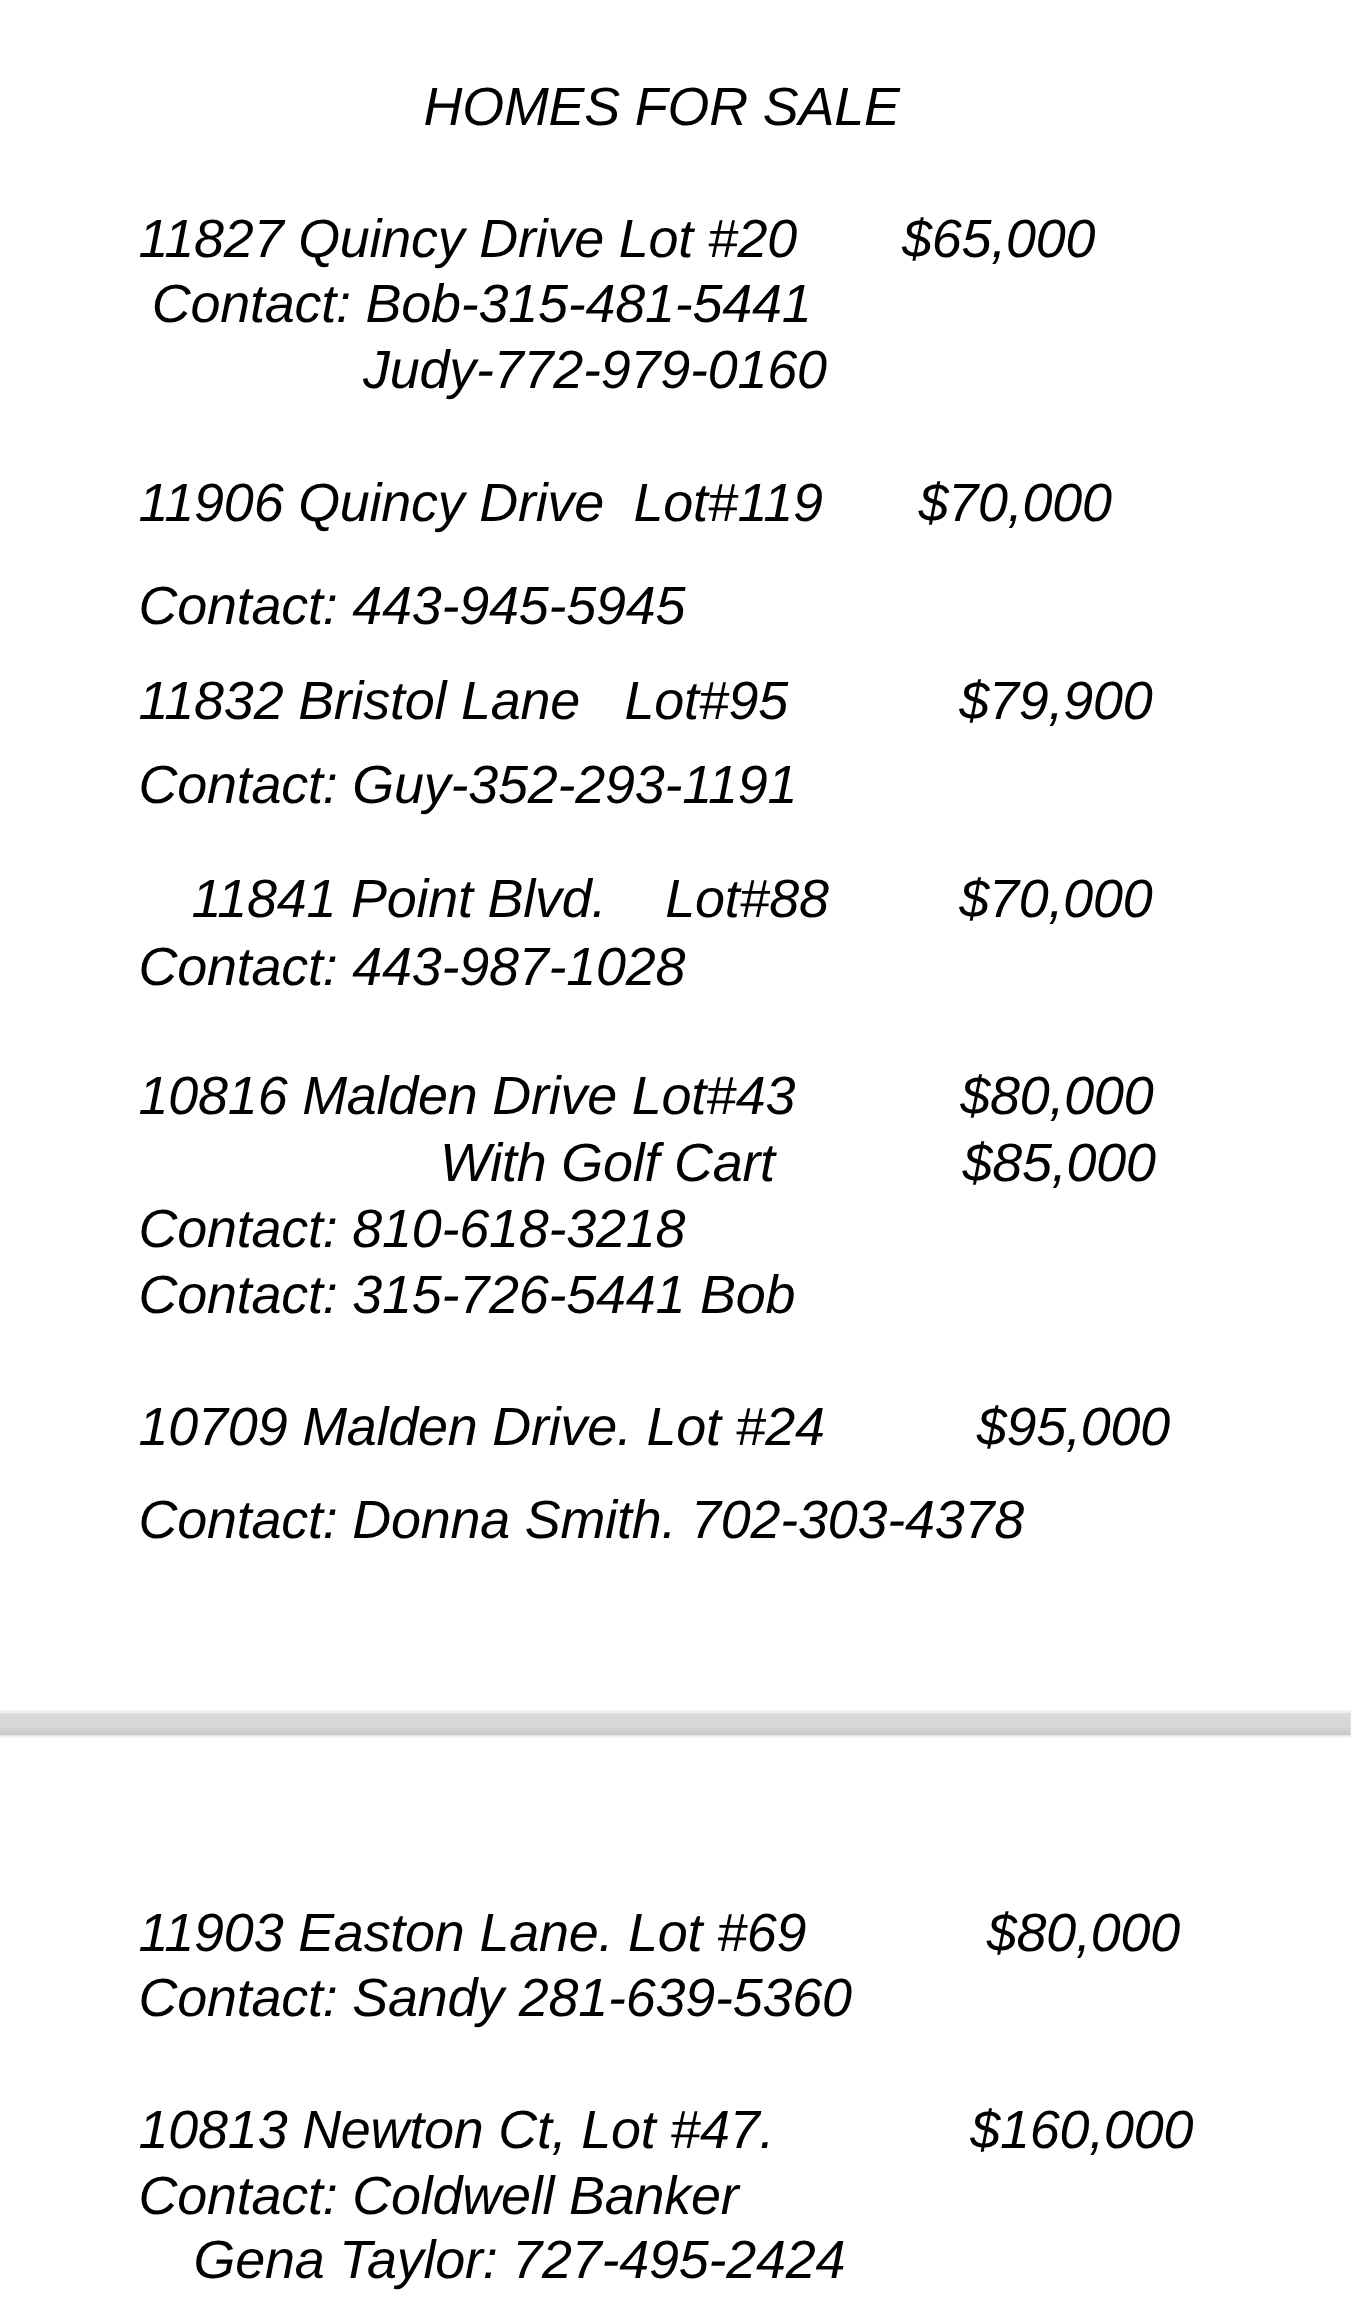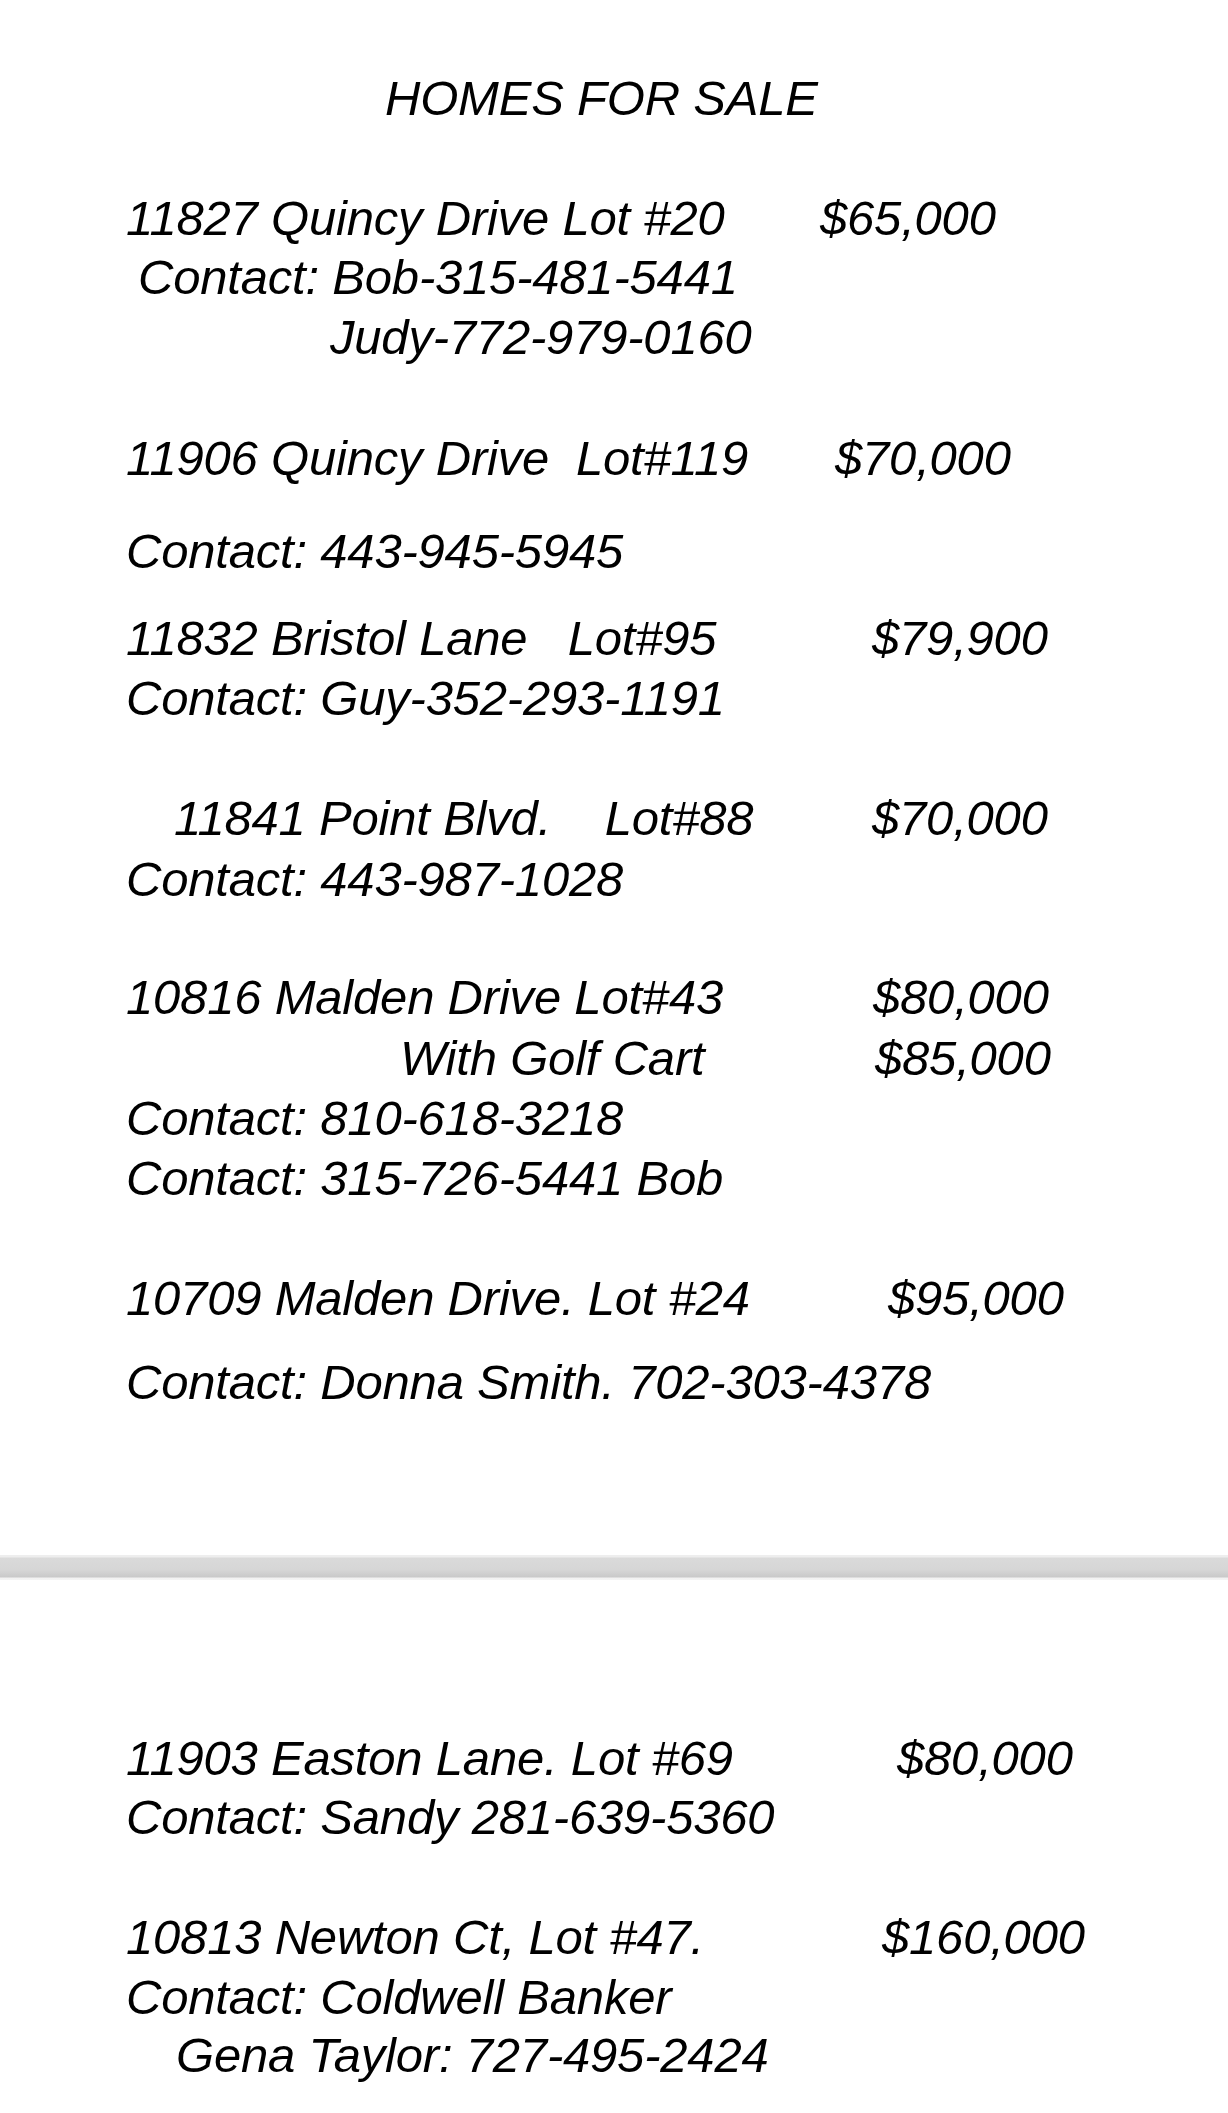--- a/index.html
+++ b/index.html
@@ -26,21 +26,21 @@
 
   <div>
     <div class="ln" style="left:126px; top:434px;">11906 Quincy Drive  Lot#119</div>
     <div class="ln" style="left:835px; top:434px;">$70,000</div>
     <div class="ln" style="left:126px; top:494px;margin-top:33px;">Contact: 443-945-5945</div>
   </div>
 
   <div>
     <div class="ln" style="left:126px; top:614px;">11832 Bristol Lane   Lot#95</div>
     <div class="ln" style="left:872px; top:614px;">$79,900</div>
-    <div class="ln" style="left:126px; top:674px;">Contact: Guy-352-293-1191</div>
+    <div class="ln" style="left:126px; top:690px;">Contact: Guy-352-293-1191</div>
   </div>
 
   <div>
     <div class="ln" style="left:126px; top:794px;margin-left:48px;">11841 Point Blvd.    Lot#88</div>
     <div class="ln" style="left:872px; top:794px;">$70,000</div>
     <div class="ln" style="left:126px; top:855px;">Contact: 443-987-1028</div>
   </div>
 
   <div>
     <div class="ln" style="left:126px; top:973px;">10816 Malden Drive Lot#43</div>

